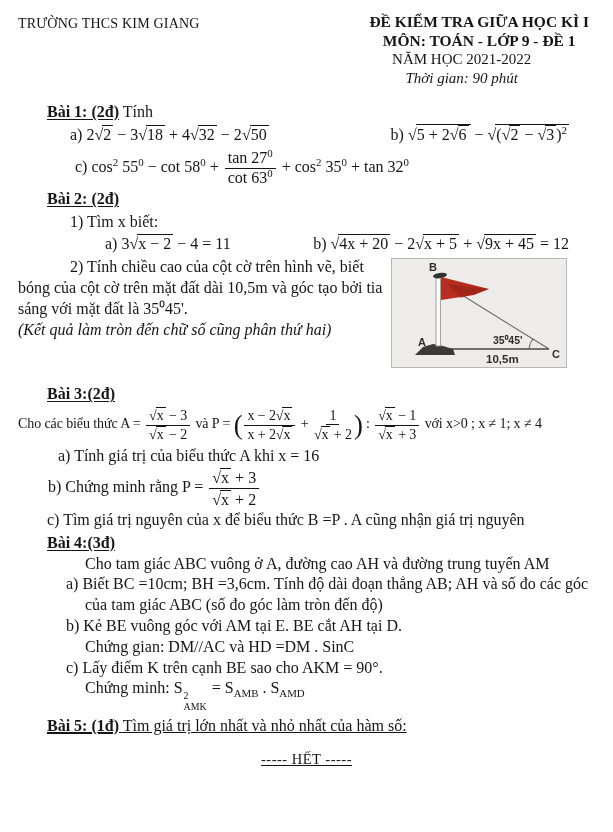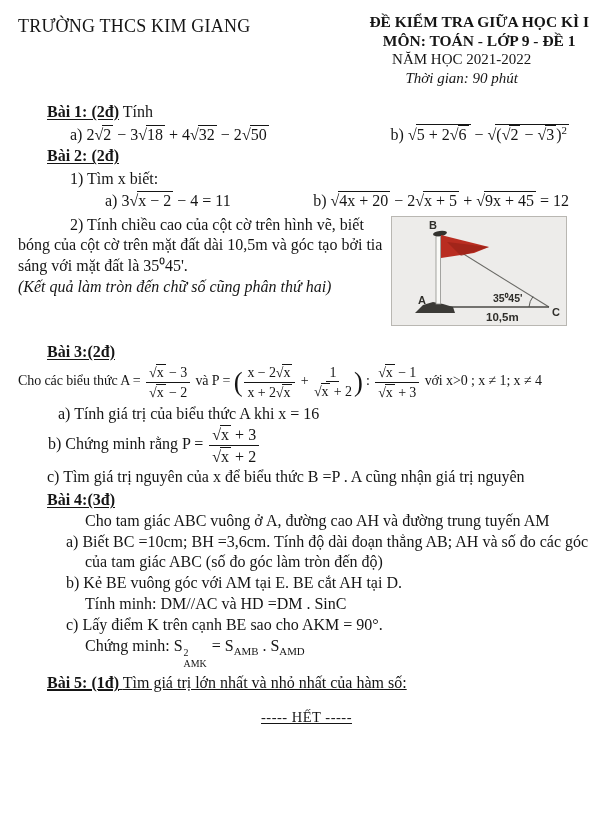--- a/index.html
+++ b/index.html
@@ -5,21 +5,21 @@
   html,body{margin:0;padding:0;background:#ffffff;}
   .page{
     width:613px;height:832px;box-sizing:border-box;
     padding:12px 18px 0 18px;
     font-family:"Liberation Serif",serif;
     font-size:16px;line-height:1.3;color:#151515;background:#fff;
     position:relative;overflow:hidden;
   }
   
   .header{display:flex;align-items:flex-start;}
-  .school{font-size:18px;padding-top:3px;letter-spacing:0.2px;}
+  .school{font-size:14px;padding-top:3px;letter-spacing:0.2px;}
   .title-block{margin-left:auto;margin-right:6px;text-align:center;line-height:1.24;}
   .tb-bold{font-weight:bold;font-size:15.5px;margin-left:35px;}
   .tb-reg{font-size:15px;}
   .tb-ital{font-style:italic;font-size:15px;}
 
   
   .prob-head{margin-left:29px;}
   .bh{font-weight:bold;text-decoration:underline;text-underline-offset:2px;}
   .sec1 .prob-head{margin-top:14px;}
 
@@ -86,20 +86,24 @@
 
   <section class="sec1">
     <div class="prob-head">
       <span class="bh">Bài 1: (2đ)</span>
       <span>Tính</span>
     </div>
     <div class="frow p1ab">
       <span class="p1a"><span>a)</span> <span class="math">2<span class="m-sqrt"><span class="m-rad">√</span><span class="m-radicand">2</span></span> − 3<span class="m-sqrt"><span class="m-rad">√</span><span class="m-radicand">18</span></span> + 4<span class="m-sqrt"><span class="m-rad">√</span><span class="m-radicand">32</span></span> − 2<span class="m-sqrt"><span class="m-rad">√</span><span class="m-radicand">50</span></span></span></span>
       <span class="p1b"><span>b)</span> <span class="math"><span class="m-sqrt"><span class="m-rad">√</span><span class="m-radicand">5 + 2<span class="m-sqrt"><span class="m-rad">√</span><span class="m-radicand">6</span></span></span></span> − <span class="m-sqrt"><span class="m-rad">√</span><span class="m-radicand">(<span class="m-sqrt"><span class="m-rad">√</span><span class="m-radicand">2</span></span> − <span class="m-sqrt"><span class="m-rad">√</span><span class="m-radicand">3</span></span>)<span class="m-sup">2</span></span></span></span></span>
     </div>
+    <div class="p1c"><span>c)</span> <span class="math">cos<span class="m-sup">2</span> 55<span class="m-sup">0</span> − cot 58<span class="m-sup">0</span> + <span class="m-frac">
+            <span class="m-num">tan 27<span class="m-sup">0</span></span>
+            <span class="m-den">cot 63<span class="m-sup">0</span></span>
+          </span> + cos<span class="m-sup">2</span> 35<span class="m-sup">0</span> + tan 32<span class="m-sup">0</span></span></div>
   </section>
 
   <section class="sec2">
     <div class="prob-head">
       <span class="bh">Bài 2: (2đ)</span>
     </div>
     <div class="p2-1">1) Tìm x biết:</div>
     <div class="frow p2ab">
       <span class="p2a"><span>a)</span> <span class="math">3<span class="m-sqrt"><span class="m-rad">√</span><span class="m-radicand">x − 2</span></span> − 4 = 11</span></span>
       <span class="p2b"><span>b)</span> <span class="math"><span class="m-sqrt"><span class="m-rad">√</span><span class="m-radicand">4x + 20</span></span> − 2<span class="m-sqrt"><span class="m-rad">√</span><span class="m-radicand">x + 5</span></span> + <span class="m-sqrt"><span class="m-rad">√</span><span class="m-radicand">9x + 45</span></span> = 12</span></span>
@@ -151,21 +155,21 @@
     <div class="p3c">c) Tìm giá trị nguyên của x để biểu thức B =P . A cũng nhận giá trị nguyên</div>
   </section>
 
   <section class="sec4">
     <div class="prob-head">
       <span class="bh">Bài  4:(3đ)</span>
     </div>
     <div class="p4intro">Cho tam giác ABC vuông ở A, đường cao AH và đường trung tuyến AM</div>
     <div class="li"><span>a)</span> <span>Biết BC =10cm; BH =3,6cm. Tính độ dài đoạn thẳng AB; AH và số đo các góc của tam giác ABC (số đo góc làm tròn đến độ)</span></div>
     <div class="li"><span>b)</span> <span>Kẻ BE vuông góc với AM tại E. BE cắt AH tại D.</span></div>
-    <div class="proof">Tính minh: DM//AC và HD =DM . SinC</div>
+    <div class="proof">Chứng gian: DM//AC và HD =DM . SinC</div>
     <div class="li"><span>c)</span> <span>Lấy điểm K trên cạnh BE sao cho AKM = 90°.</span></div>
     <div class="proof math">Chứng minh:  S<span class="m-supsub">
           <span class="m-ss-sup">2</span>
           <span class="m-ss-sub">AMK</span>
         </span> = S<span class="m-sub">AMB</span>  . S<span class="m-sub">AMD</span></div>
   </section>
 
   <section class="sec5">
     <div class="prob-head">
       <span class="bh">Bài 5: (1đ)</span>

